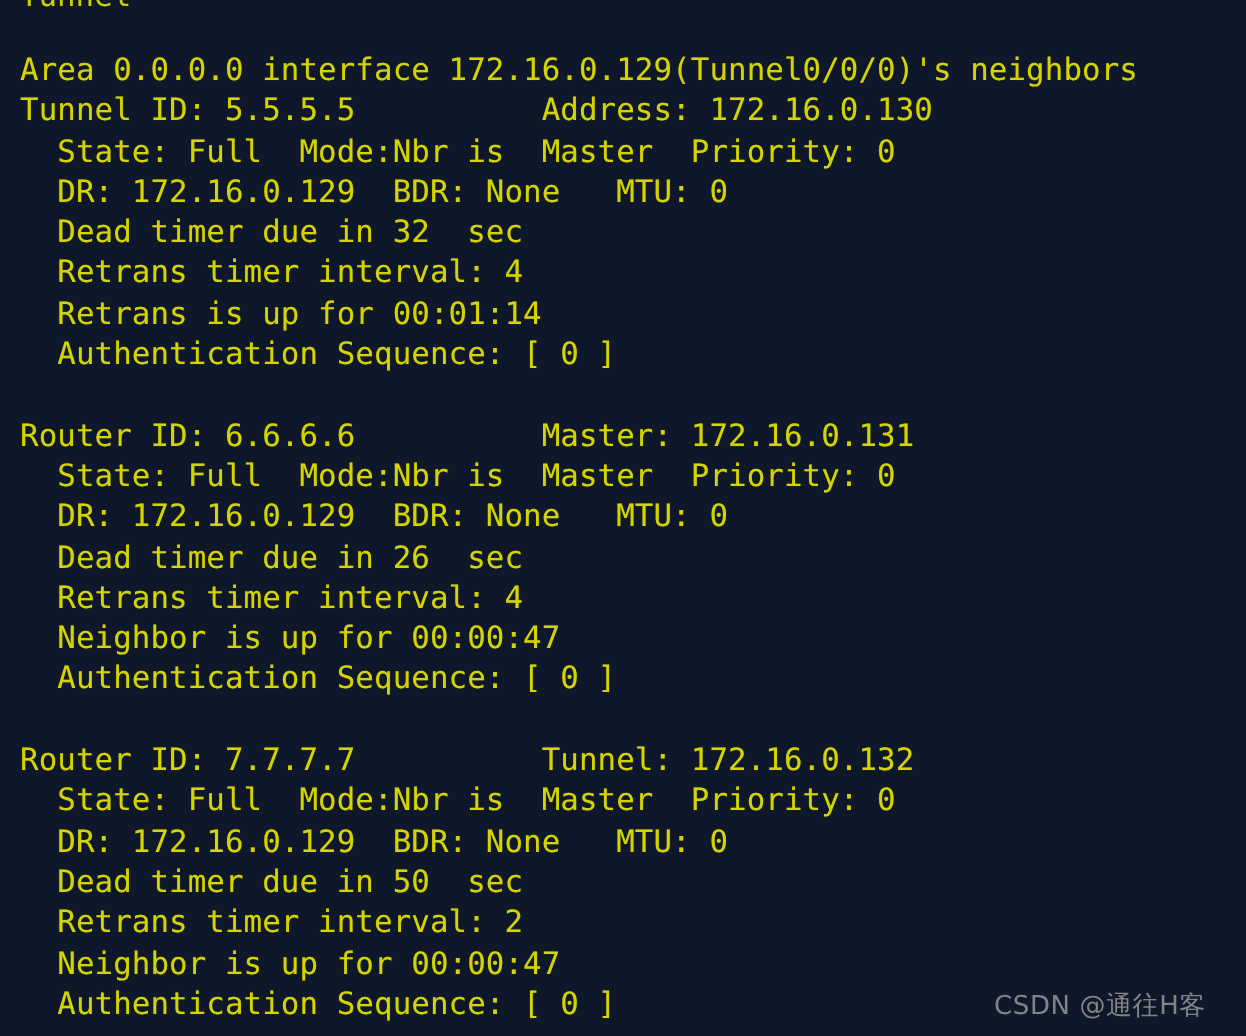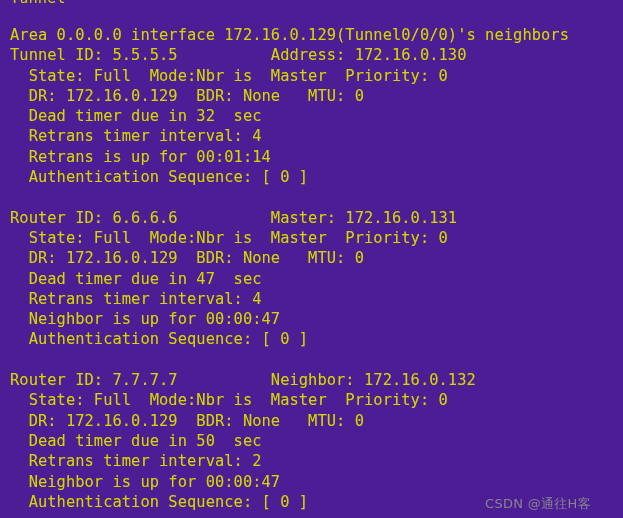--- a/index.html
+++ b/index.html
@@ -14,21 +14,21 @@
     position: relative;
     font-family: "DejaVu Sans Mono", "Liberation Mono", monospace;
   }
 
   #terminal {
     position: absolute;
     left: 0;
     top: 0;
     width: 623px;
     height: 518px;
-    background: #4c1d95;
+    background: #0f172a;
     overflow: hidden;
   }
 
   
   #top-clip {
     position: absolute;
     left: 0;
     top: 0;
     width: 623px;
     height: 8px;
@@ -61,21 +61,21 @@
     letter-spacing: 0.05px;
     text-shadow: 0 0 0.5px rgba(180,180,0,0.45);
   }
 
   .line.blank {
     color: transparent;
   }
 
   #watermark {
     position: absolute;
-    right: 32px;
+    right: 20px;
     bottom: 6px;
     color: #8d8d8d;
     font-family: "DejaVu Sans", "Liberation Sans", sans-serif;
     font-size: 13px;
     line-height: 16px;
     white-space: pre;
     letter-spacing: 0.3px;
     opacity: 0.92;
   }
 </style>
@@ -94,26 +94,26 @@
       <div class="line">  State: Full  Mode:Nbr is  Master  Priority: 0</div>
       <div class="line">  DR: 172.16.0.129  BDR: None   MTU: 0</div>
       <div class="line">  Dead timer due in 32  sec</div>
       <div class="line">  Retrans timer interval: 4</div>
       <div class="line">  Retrans is up for 00:01:14</div>
       <div class="line">  Authentication Sequence: [ 0 ]</div>
       <div class="line blank"></div>
       <div class="line">Router ID: 6.6.6.6          Master: 172.16.0.131</div>
       <div class="line">  State: Full  Mode:Nbr is  Master  Priority: 0</div>
       <div class="line">  DR: 172.16.0.129  BDR: None   MTU: 0</div>
-      <div class="line">  Dead timer due in 47  sec</div>
+      <div class="line">  Dead timer due in 26  sec</div>
       <div class="line">  Retrans timer interval: 4</div>
       <div class="line">  Neighbor is up for 00:00:47</div>
       <div class="line">  Authentication Sequence: [ 0 ]</div>
       <div class="line blank"></div>
-      <div class="line">Router ID: 7.7.7.7          Neighbor: 172.16.0.132</div>
+      <div class="line">Router ID: 7.7.7.7          Tunnel: 172.16.0.132</div>
       <div class="line">  State: Full  Mode:Nbr is  Master  Priority: 0</div>
       <div class="line">  DR: 172.16.0.129  BDR: None   MTU: 0</div>
       <div class="line">  Dead timer due in 50  sec</div>
       <div class="line">  Retrans timer interval: 2</div>
       <div class="line">  Neighbor is up for 00:00:47</div>
       <div class="line">  Authentication Sequence: [ 0 ]</div>
     </div>
 
   <div id="watermark">CSDN @通往H客</div>
 

